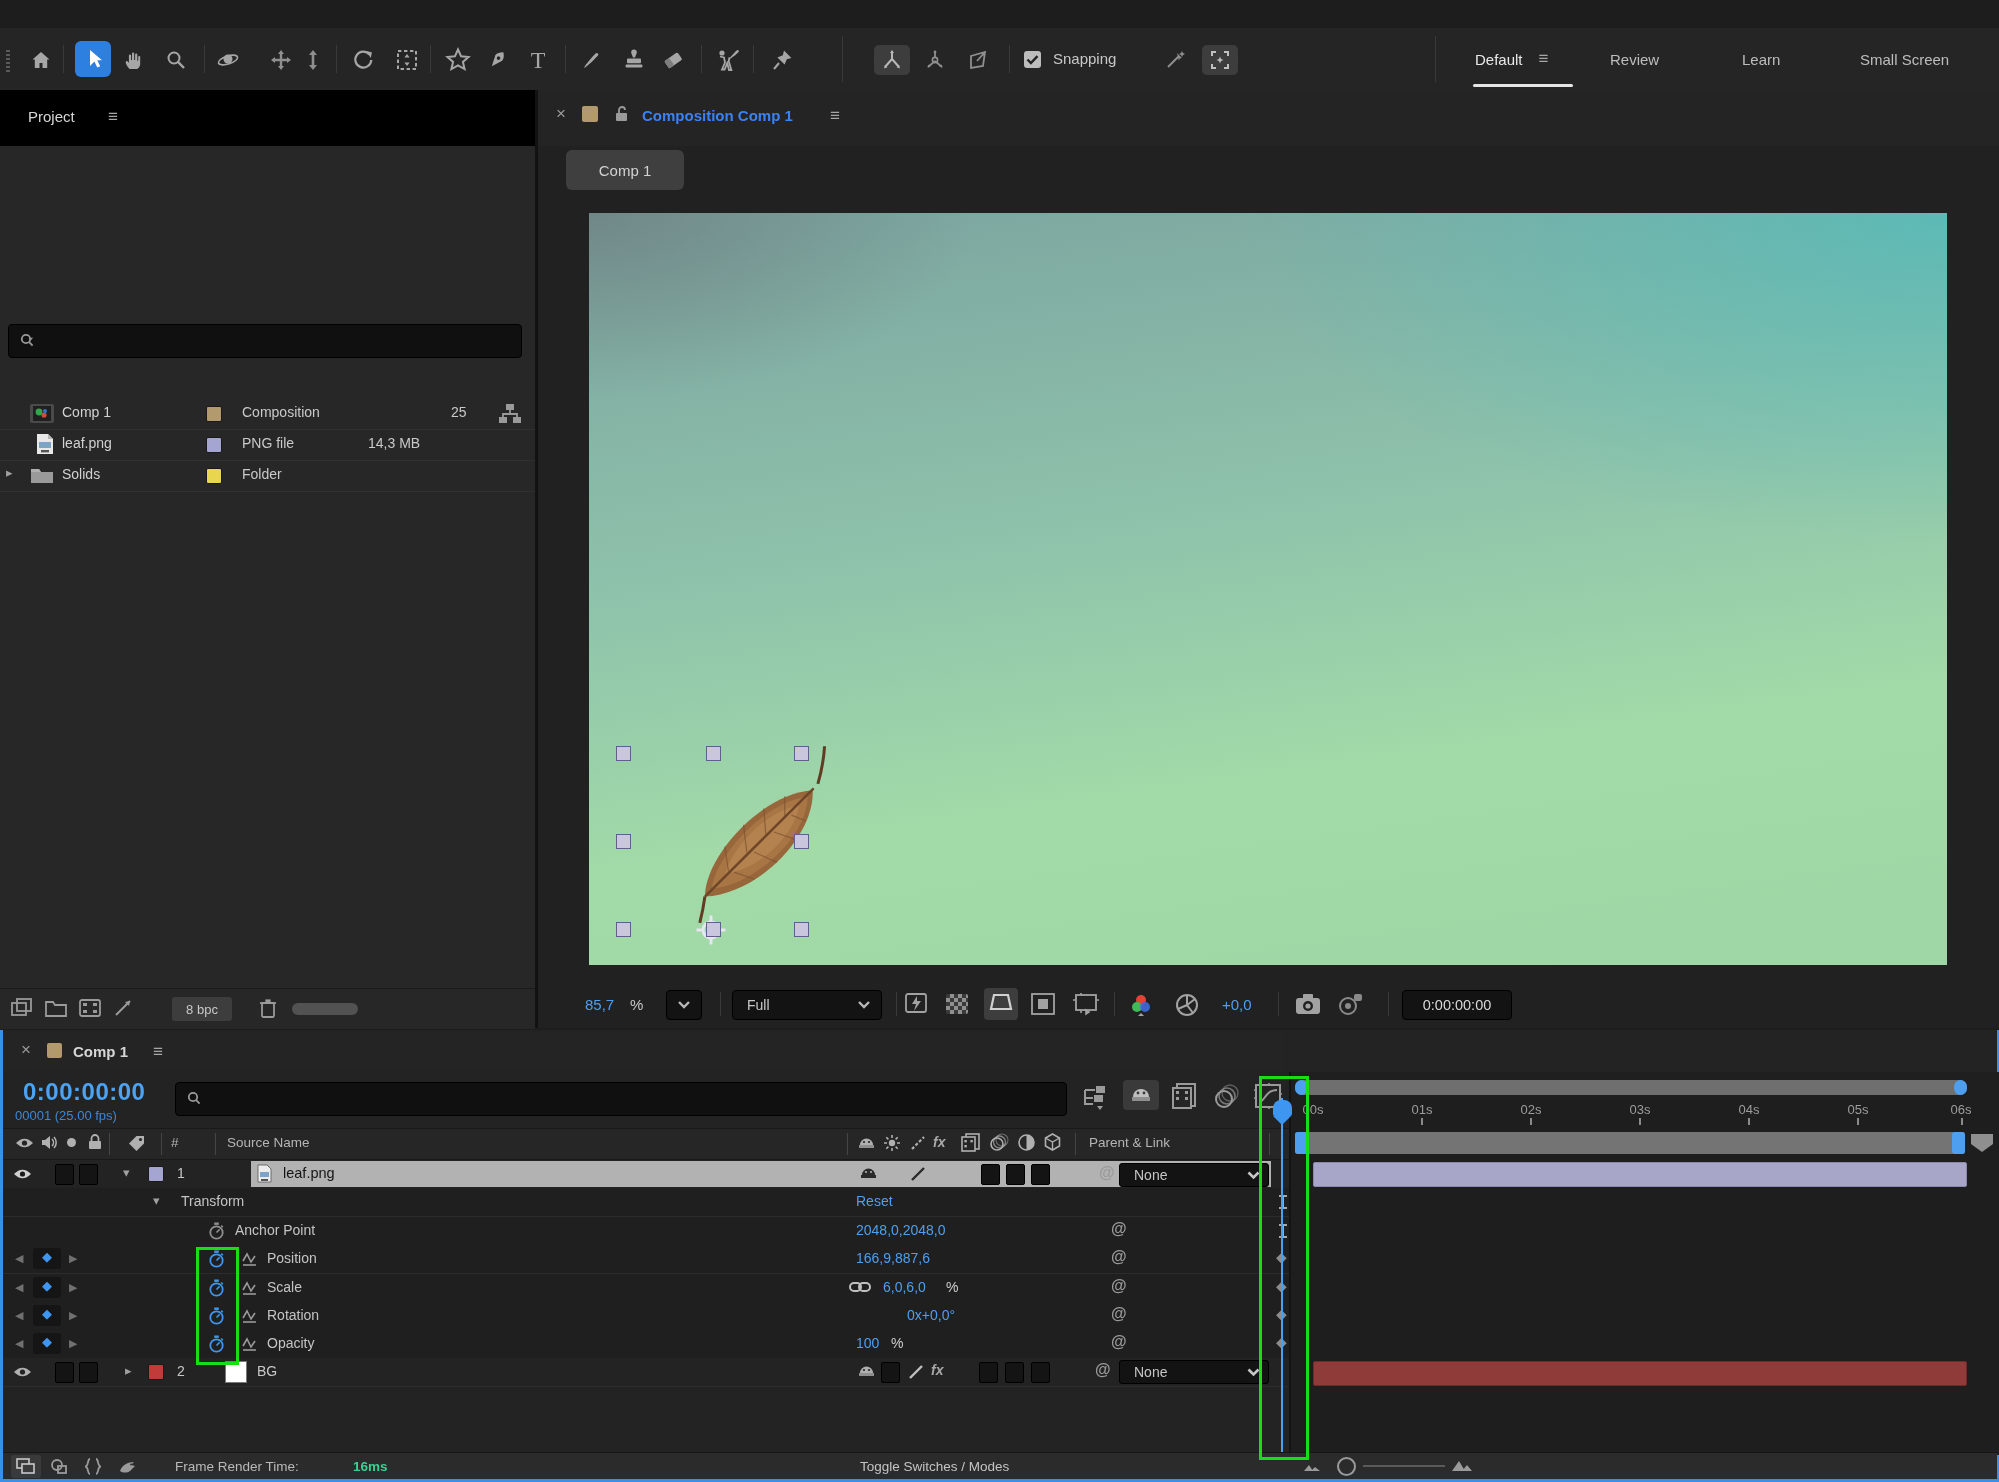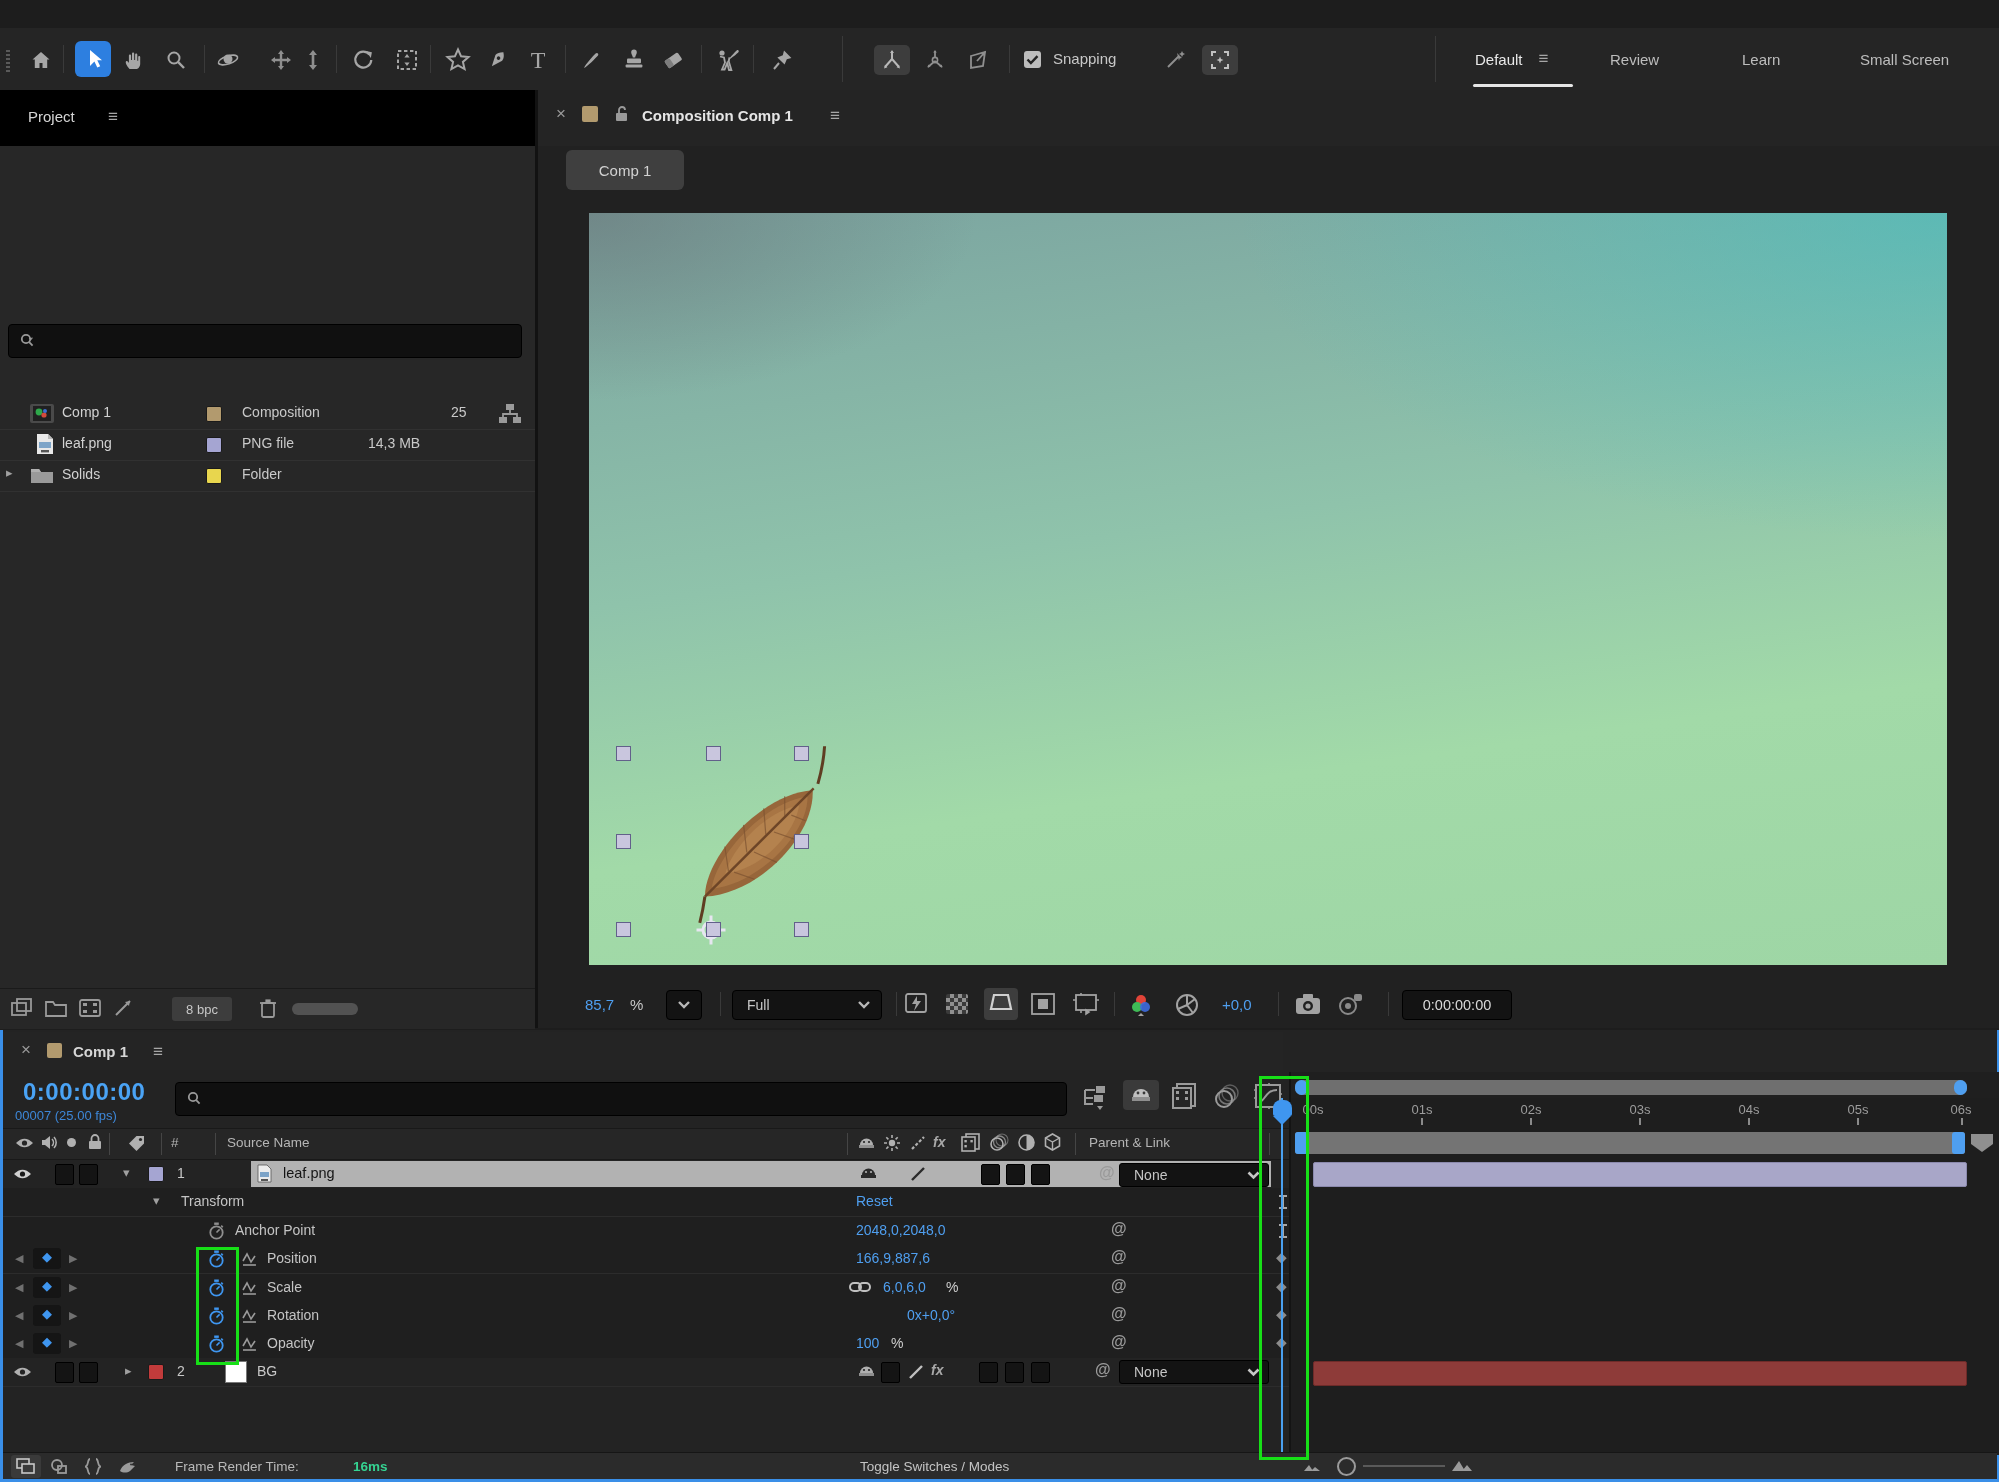--- a/index.html
+++ b/index.html
@@ -368,21 +368,21 @@
   <div id="comp" class="ab">
     <div id="comp-tabbar" class="ab">
       <span class="ab" style="left:18px;top:14px;color:#9a9a9a;font-size:17px">×</span>
       <span class="ab" style="left:44px;top:16px;width:16px;height:16px;background:#b29a6e;border-radius:2px"></span>
       <span class="ab icon" style="left:76px;top:15px">
         <svg width="16" height="18" viewBox="0 0 16 18">
             <rect x="2" y="8" width="11" height="8" rx="1" fill="#9a9a9a"></rect>
             <path d="M5 8V5a3 3 0 0 1 6 0" fill="none" stroke="#9a9a9a" stroke-width="1.8"></path>
           </svg>
       </span>
-      <span class="ab" style="left:104px;top:17px;font-size:15px;font-weight:bold;color:#e5e5e5">Composition Comp 1</span>
+      <span class="ab" style="left:104px;top:17px;font-size:15px;font-weight:bold;color:#3b82f6">Composition Comp 1</span>
       <span class="ab hamb" style="left:292px;top:16px">≡</span>
     </div>
     <div id="viewer-btn" class="ab">Comp 1</div>
 
     <div id="canvas" class="ab">
 
       <svg class="ab" style="left:57px;top:517px" width="240" height="230" viewBox="0 0 240 230">
         <g transform="translate(118,112) rotate(-37)">
           <path d="M-100 26 Q-90 18 -80 8" stroke="#5f3d22" stroke-width="3" fill="none"></path>
           <path d="M78 -14 Q94 -26 106 -40" stroke="#5f3d22" stroke-width="3" fill="none"></path>
@@ -490,21 +490,21 @@
 
   <div id="timeline" class="ab">
     <div id="tl-tabbar" class="ab">
       <span class="ab" style="left:18px;top:8px;color:#9a9a9a;font-size:17px">×</span>
       <span class="ab" style="left:44px;top:11px;width:15px;height:15px;background:#b29a6e;border-radius:2px"></span>
       <span class="ab" style="left:70px;top:11px;font-size:15px;font-weight:bold;color:#d6d6d6">Comp 1</span>
       <span class="ab hamb" style="left:150px;top:10px">≡</span>
     </div>
 
     <span class="ab blue" style="left:20px;top:48px;font-size:24px;font-weight:bold;letter-spacing:0.5px;color:#4aa3f5">0:00:00:00</span>
-    <span class="ab" style="left:12px;top:78px;font-size:13px;color:#3d87d8">00007 (25.00 fps)</span>
+    <span class="ab" style="left:12px;top:78px;font-size:13px;color:#3d87d8">00001 (25.00 fps)</span>
     <div class="ab" style="left:172px;top:52px;width:890px;height:32px;background:#101010;border:1px solid #000;border-radius:4px">
       <span class="ab icon" style="left:10px;top:7px">
         <svg width="18" height="18" viewBox="0 0 18 18">
             <circle cx="7" cy="7" r="4.2" fill="none" stroke="#9a9a9a" stroke-width="1.8"></circle>
             <line x1="10.2" y1="10.2" x2="13.6" y2="13.6" stroke="#9a9a9a" stroke-width="1.8"></line>
           </svg>
       </span>
       <input type="text" style="position: absolute; left: 40px; top: 2px; width: 840px; height: 26px; background: transparent; border: none; color: rgb(200, 200, 200); outline: none; font-family: inherit;" placeholder="">
     </div>
     <span class="ab icon" style="left:1078px;top:54px">

